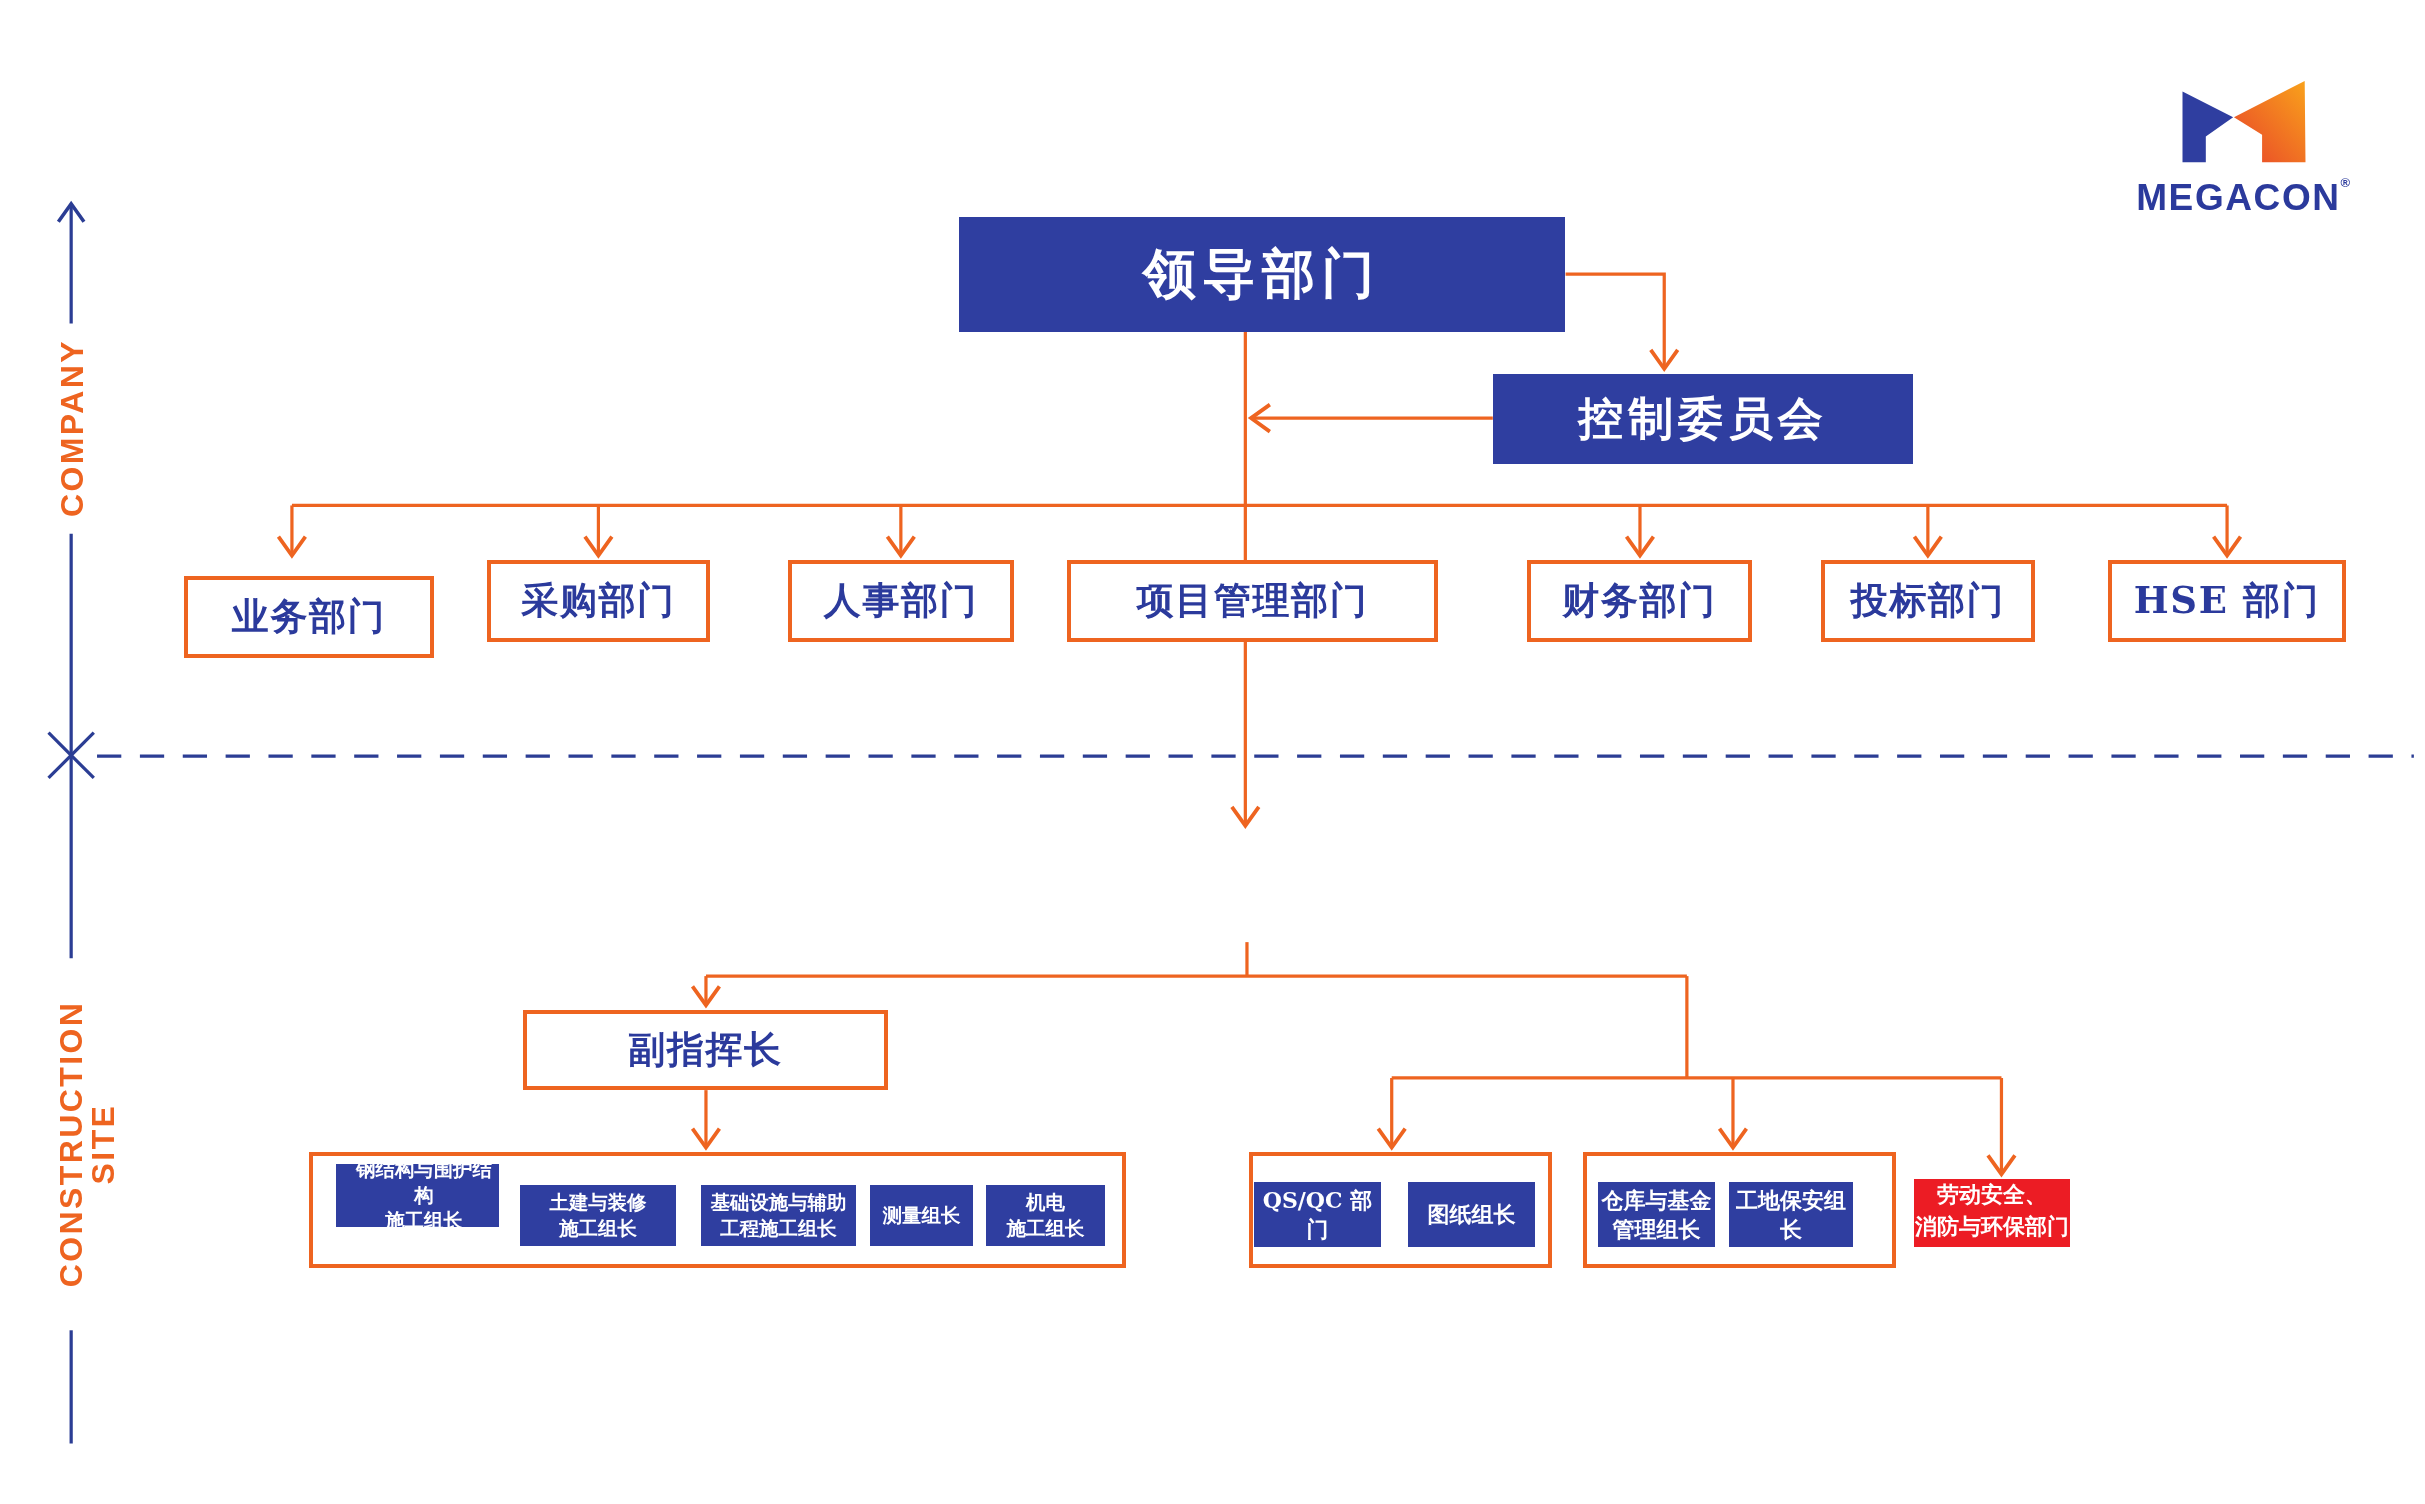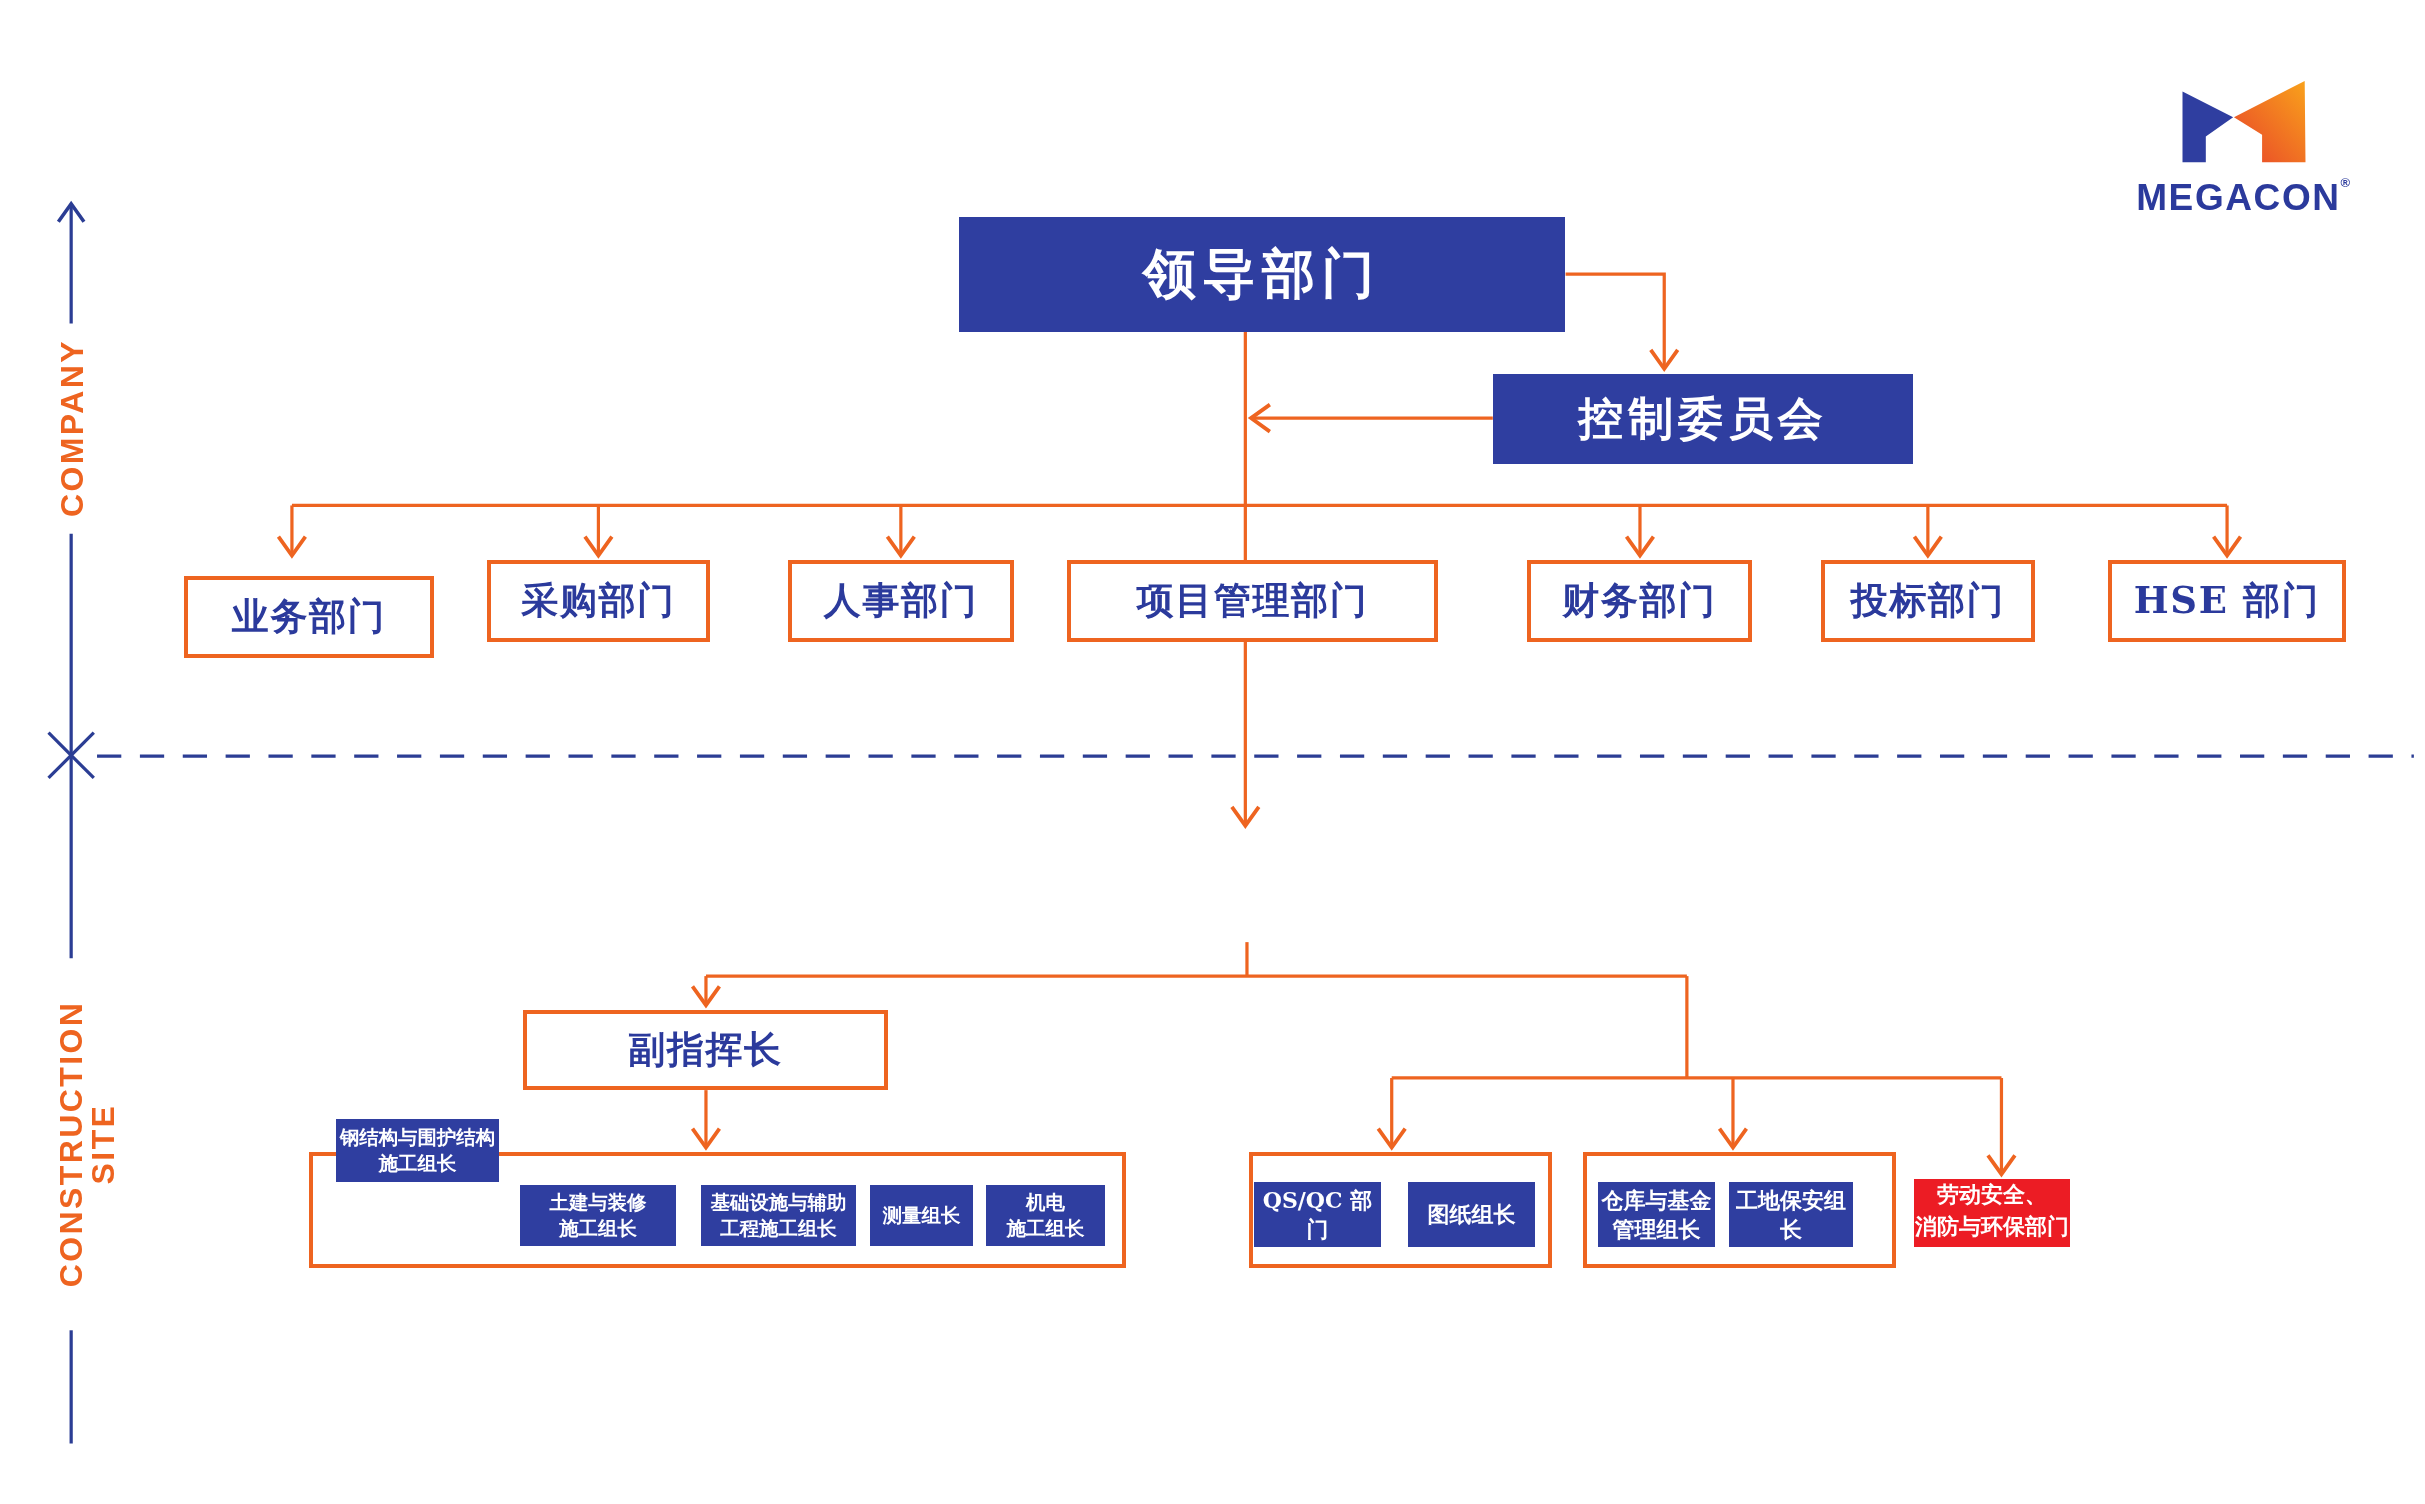--- a/index.html
+++ b/index.html
@@ -130,21 +130,21 @@
   <div class="node white-box t-md" style="left:788px;top:560px;width:226px;height:82px;">人事部门</div>
   <div class="node white-box t-md" style="left:1067px;top:560px;width:371px;height:82px;">项目管理部门</div>
   <div class="node white-box t-md" style="left:1527px;top:560px;width:225px;height:82px;">财务部门</div>
   <div class="node white-box t-md" style="left:1821px;top:560px;width:214px;height:82px;">投标部门</div>
   <div class="node white-box t-md" style="left:2108px;top:560px;width:238px;height:82px;">HSE 部门</div>
 
 
   <div class="node white-box t-md" style="left:523px;top:1010px;width:365px;height:80px;">副指挥长</div>
 
   <div class="container-box" style="left:309px;top:1152px;width:817px;height:116px;"></div>
-  <div class="node blue-fill t-sm" style="left:336px;top:1119px;width:163px;height:63px;">钢结构与围护结构
+  <div class="node blue-fill t-sm" style="left:336px;top:1164px;width:163px;height:63px;padding-left:13px;">钢结构与围护结构
 施工组长</div>
   <div class="node blue-fill t-sm" style="left:520px;top:1185px;width:156px;height:61px;">土建与装修
 施工组长</div>
   <div class="node blue-fill t-sm" style="left:701px;top:1185px;width:155px;height:61px;">基础设施与辅助
 工程施工组长</div>
   <div class="node blue-fill t-sm" style="left:870px;top:1185px;width:103px;height:61px;">测量组长</div>
   <div class="node blue-fill t-sm" style="left:986px;top:1185px;width:119px;height:61px;">机电
 施工组长</div>
 
   <div class="container-box" style="left:1249px;top:1152px;width:303px;height:116px;"></div>

